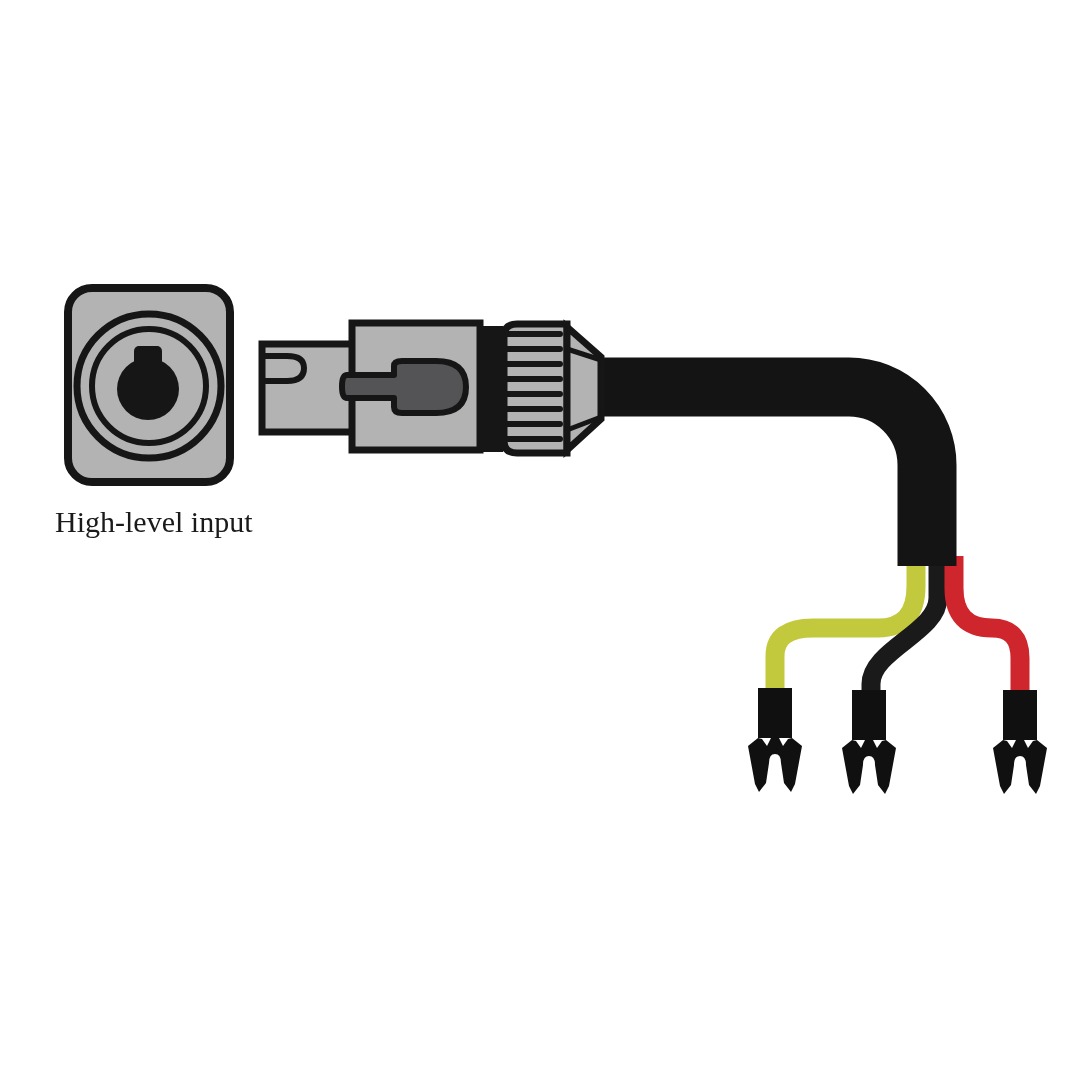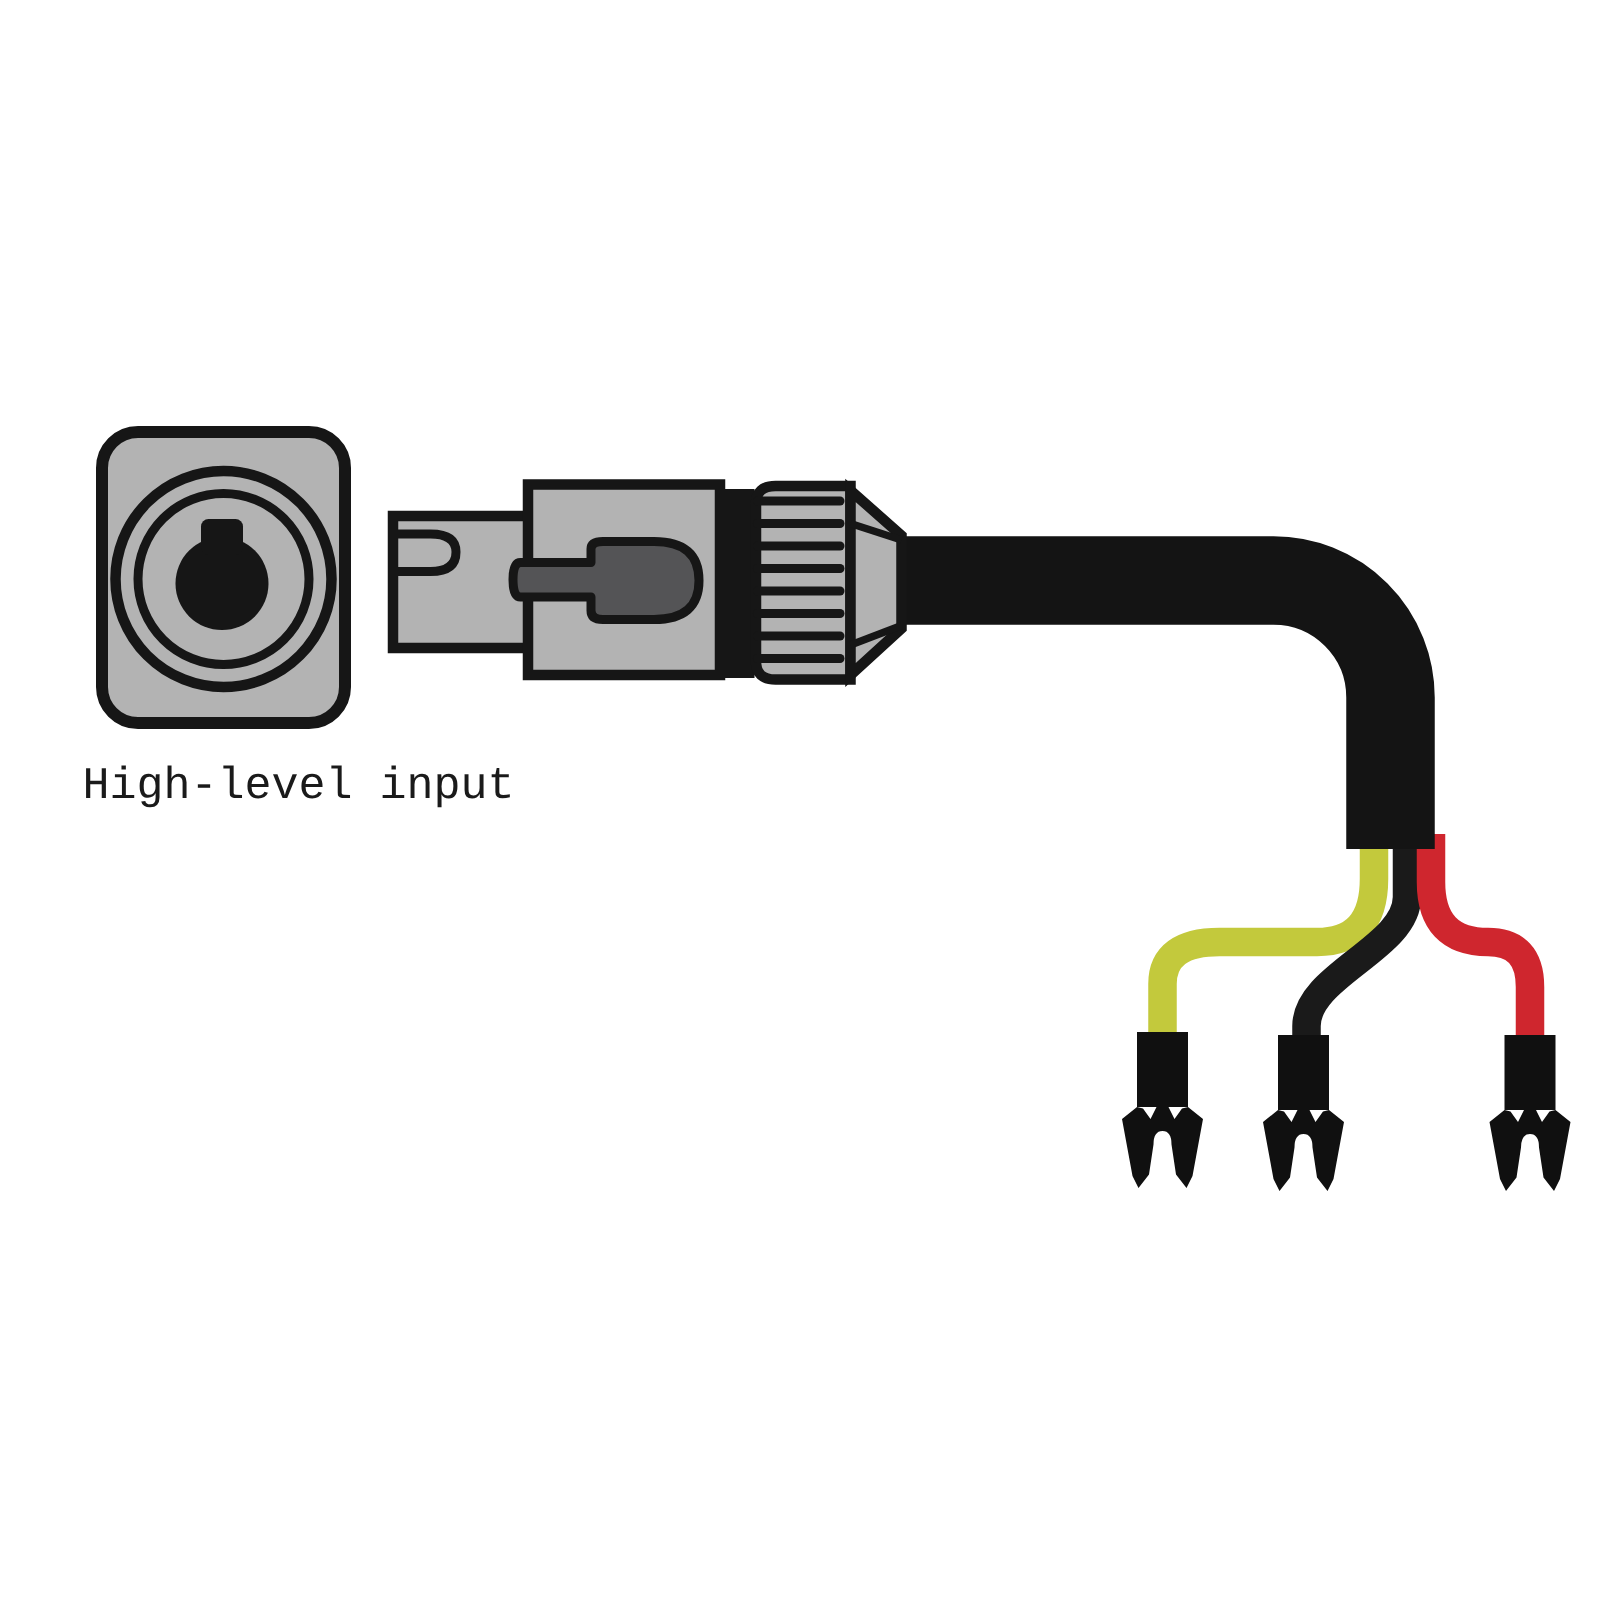--- a/index.html
+++ b/index.html
@@ -1,17 +1,17 @@
 <!DOCTYPE html>
 <html style="--background: #ffffff; --outline: #161616; --connector_gray: #b3b3b3; --latch_gray: #545456; --cable_black: #141414; --terminal_black: #101010; --wire_yellow: #c3c93c; --wire_black: #1a1a1a; --wire_red: #cf262e; --label_color: #1a1a1a;"><head>
 <meta charset="utf-8">
 <style>
   html,body{margin:0;padding:0;background:#fff;}
   .stage{position:relative;width:1080px;height:1080px;background:var(--background,#fff);overflow:hidden;
-         font-family:Liberation Mono, monospace;}
+         font-family:Liberation Serif, serif;}
   svg{display:block}
 
   
   .gray-part   {fill:var(--connector_gray);stroke:var(--outline);stroke-width:7;}
   .plate       {fill:var(--connector_gray);stroke:var(--outline);stroke-width:8;}
   .ring-line   {fill:none;stroke:var(--outline);stroke-width:7;}
   .ring-line2  {fill:none;stroke:var(--outline);stroke-width:6;}
   .black-fill  {fill:var(--outline);stroke:none;}
   .latch       {fill:var(--latch_gray);stroke:var(--outline);stroke-width:6;stroke-linejoin:round;}
   .slot        {fill:none;stroke:var(--outline);stroke-width:6;}

